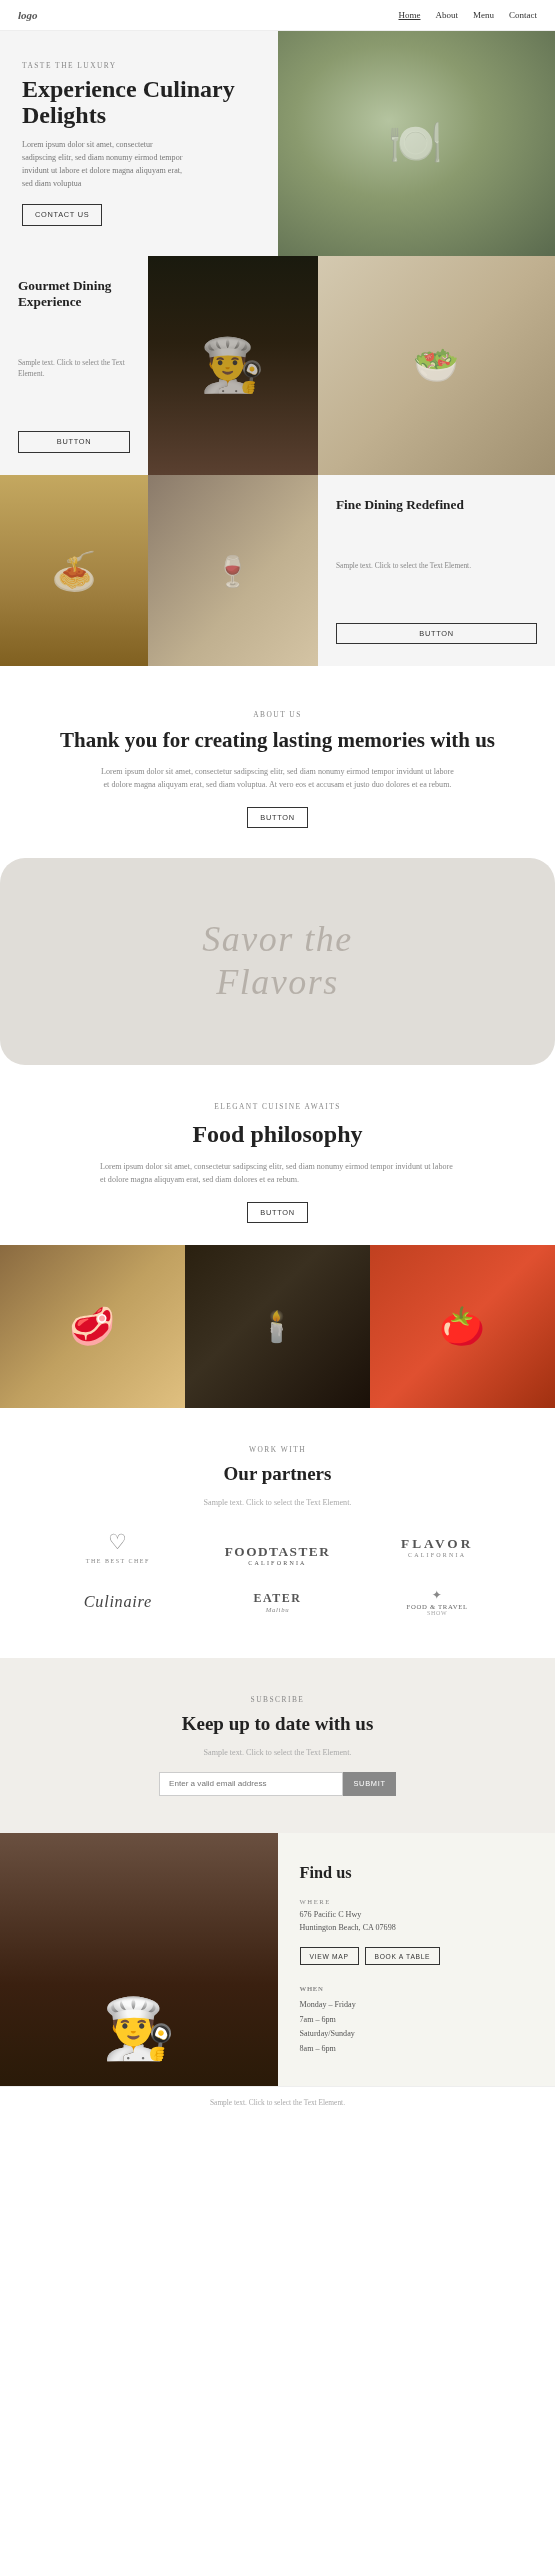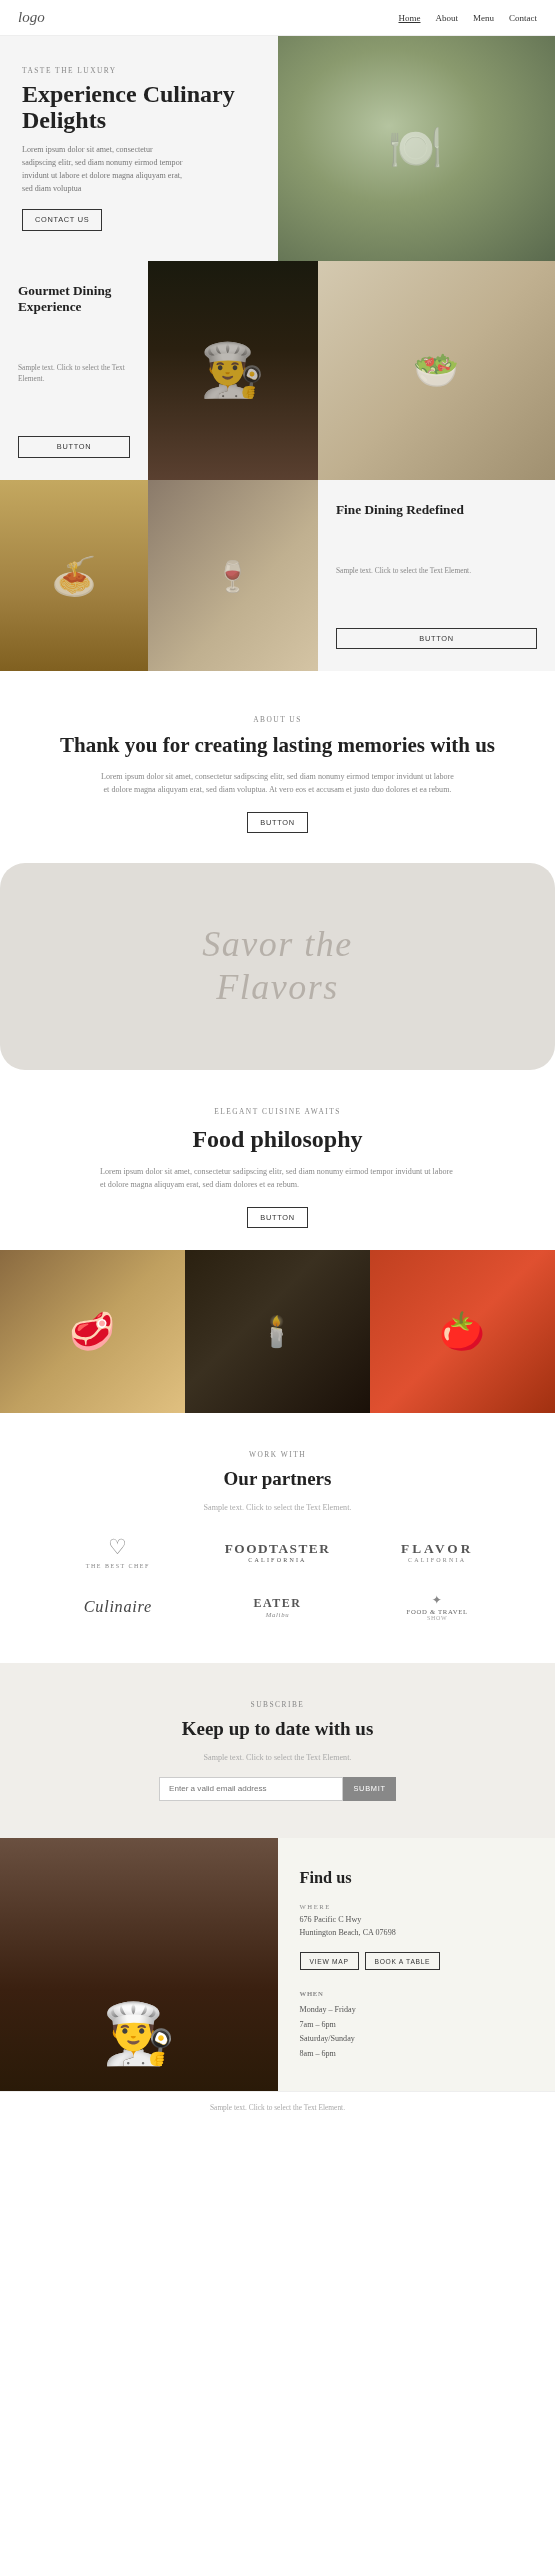--- a/index.html
+++ b/index.html
@@ -4,21 +4,21 @@
   <style>
     * { margin: 0; padding: 0; box-sizing: border-box; }
     body { font-family: 'Georgia', serif; background: #fff; width: 555px; overflow-x: hidden; }
 
     
     nav {
       display: flex; align-items: center; justify-content: space-between;
       padding: 9px 18px; background: #fff; border-bottom: 0.7px solid #eee;
       position: relative; z-index: 10;
     }
-    .nav-logo { font-size: 15px; color: #555; font-style: italic; }
+    .nav-logo { font-size: 11px; color: #555; font-style: italic; font-weight: bold; }
     .nav-links { display: flex; gap: 15px; }
     .nav-links a { font-size: 9px; color: #333; text-decoration: none; }
     .nav-links a.active { text-decoration: underline; }
 
     
     .hero {
       display: grid; grid-template-columns: 1fr 1fr; min-height: 178px;
       background: #f5f5f5;
     }
     .hero-text {
@@ -144,21 +144,21 @@
     .partners-grid {
       display: grid; grid-template-columns: 1fr 1fr 1fr;
       gap: 18px 12px; align-items: center; margin-top: 22px;
     }
     .partner-logo {
       display: flex; align-items: center; justify-content: center;
       font-size: 9.6px; color: #555; letter-spacing: 0.7px;
       min-height: 37px;
     }
     .partner-logo.script { font-style: italic; font-size: 15px; }
-    .partner-logo.caps { letter-spacing: 2.2px; font-size: 8.1px; text-transform: uppercase; }
+    .partner-logo.caps { letter-spacing: 2.2px; font-size: 8.1px; text-transform: uppercase; align-items: flex-end; }
     .best-chef {
       display: flex; flex-direction: column; align-items: center; font-size: 6.7px;
       letter-spacing: 0.7px; text-transform: uppercase; color: #888;
     }
     .best-chef .chef-icon { font-size: 21px; margin-bottom: 3px; }
 
     
     .subscribe-section {
       background: #f0eeea; padding: 37px 74px; text-align: center;
     }

